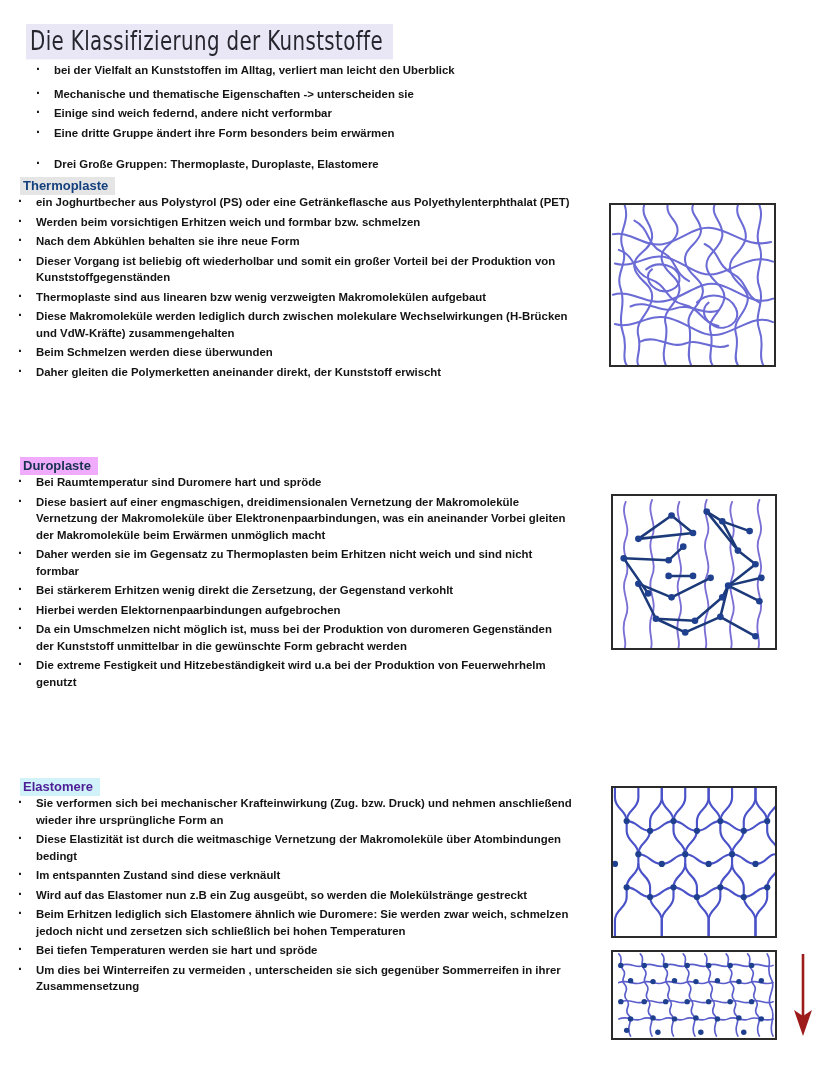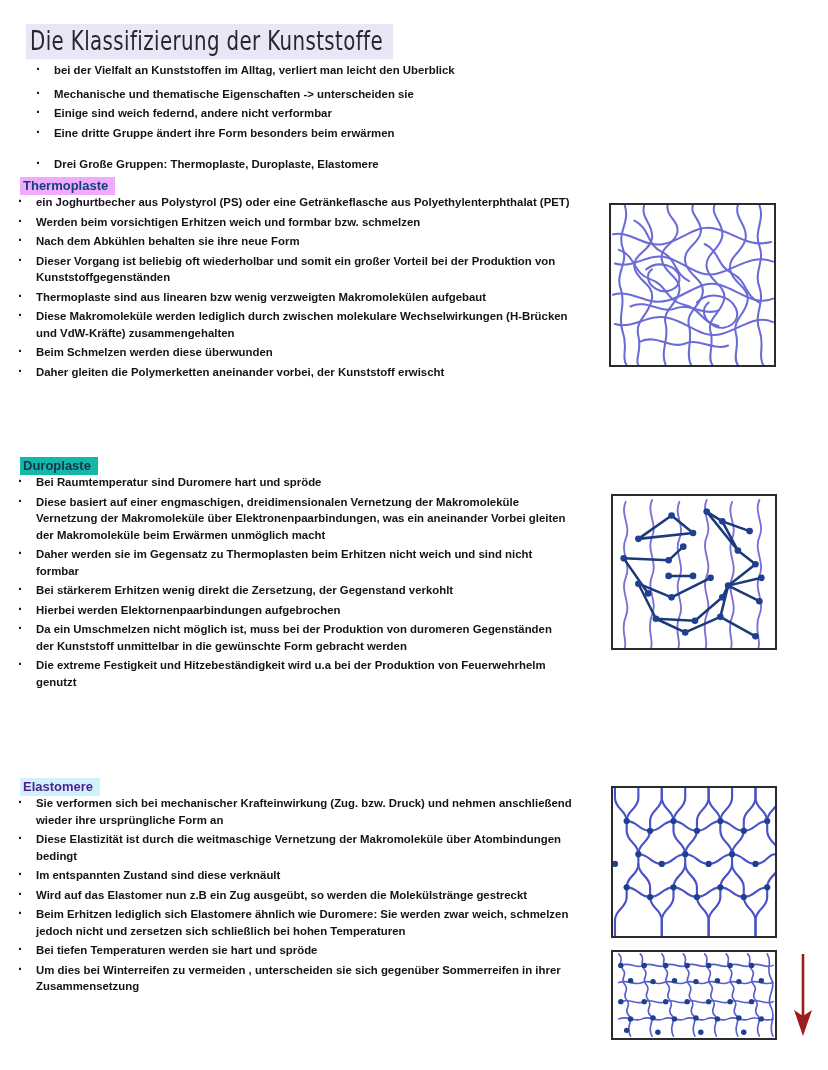--- a/index.html
+++ b/index.html
@@ -60,22 +60,22 @@
 
   
   .sect-head{
     display:inline-block;
     font-size:13px;
     font-weight:bold;
     color:#10306b;
     padding:1px 7px 2px 3px;
     line-height:15px;
   }
-  .sect-head.thermo{background:#f0abfc;color:#14407d;text-align:right;}
-  .sect-head.duro{background:#14b8a6;color:#17324f;}
+  .sect-head.thermo{background:#e5e5e5;color:#14407d;text-align:right;}
+  .sect-head.duro{background:#f0abfc;color:#17324f;}
   .sect-head.elasto{background:#d2f2fa;color:#4c1d95;}
 
   .sec-thermo-head{position:absolute;left:20px;top:176px;}
   .sec-thermo{position:absolute;left:12px;top:194px;width:560px;}
   .sec-thermo li{padding-left:36px;}
   .sec-thermo li:before{left:14px;}
 
   .sec-duro-head{position:absolute;left:20px;top:456px;}
   .sec-duro{position:absolute;left:12px;top:474px;width:560px;}
   .sec-duro li{padding-left:36px;}
@@ -127,21 +127,21 @@
     <span class="sect-head thermo">Thermoplaste</span>
   </div>
   <ul class="bullets sec-thermo">
     <li>ein Joghurtbecher aus Polystyrol (PS) oder eine Getränkeflasche aus Polyethylenterphthalat (PET)</li>
     <li>Werden beim vorsichtigen Erhitzen weich und formbar bzw. schmelzen</li>
     <li>Nach dem Abkühlen behalten sie ihre neue Form</li>
     <li>Dieser Vorgang ist beliebig oft wiederholbar und somit ein großer Vorteil bei der Produktion von Kunststoffgegenständen</li>
     <li>Thermoplaste sind aus linearen bzw wenig verzweigten Makromolekülen aufgebaut</li>
     <li>Diese Makromoleküle werden lediglich durch zwischen molekulare Wechselwirkungen (H-Brücken und VdW-Kräfte) zusammengehalten</li>
     <li>Beim Schmelzen werden diese überwunden</li>
-    <li>Daher gleiten die Polymerketten aneinander vorbei, der Kunststoff erwischt</li>
+    <li>Daher gleiten die Polymerketten aneinander direkt, der Kunststoff erwischt</li>
   </ul>
 
   <div class="sec-duro-head">
     <span class="sect-head duro">Duroplaste</span>
   </div>
   <ul class="bullets sec-duro">
     <li>Bei Raumtemperatur sind Duromere hart und spröde</li>
     <li>Diese basiert auf einer engmaschigen, dreidimensionalen Vernetzung der Makromoleküle Vernetzung der Makromoleküle über Elektronenpaarbindungen, was ein aneinander Vorbei gleiten der Makromoleküle beim Erwärmen unmöglich macht</li>
     <li>Daher werden sie im Gegensatz zu Thermoplasten beim Erhitzen nicht weich und sind nicht formbar</li>
     <li>Bei stärkerem Erhitzen wenig direkt die Zersetzung, der Gegenstand verkohlt</li>

